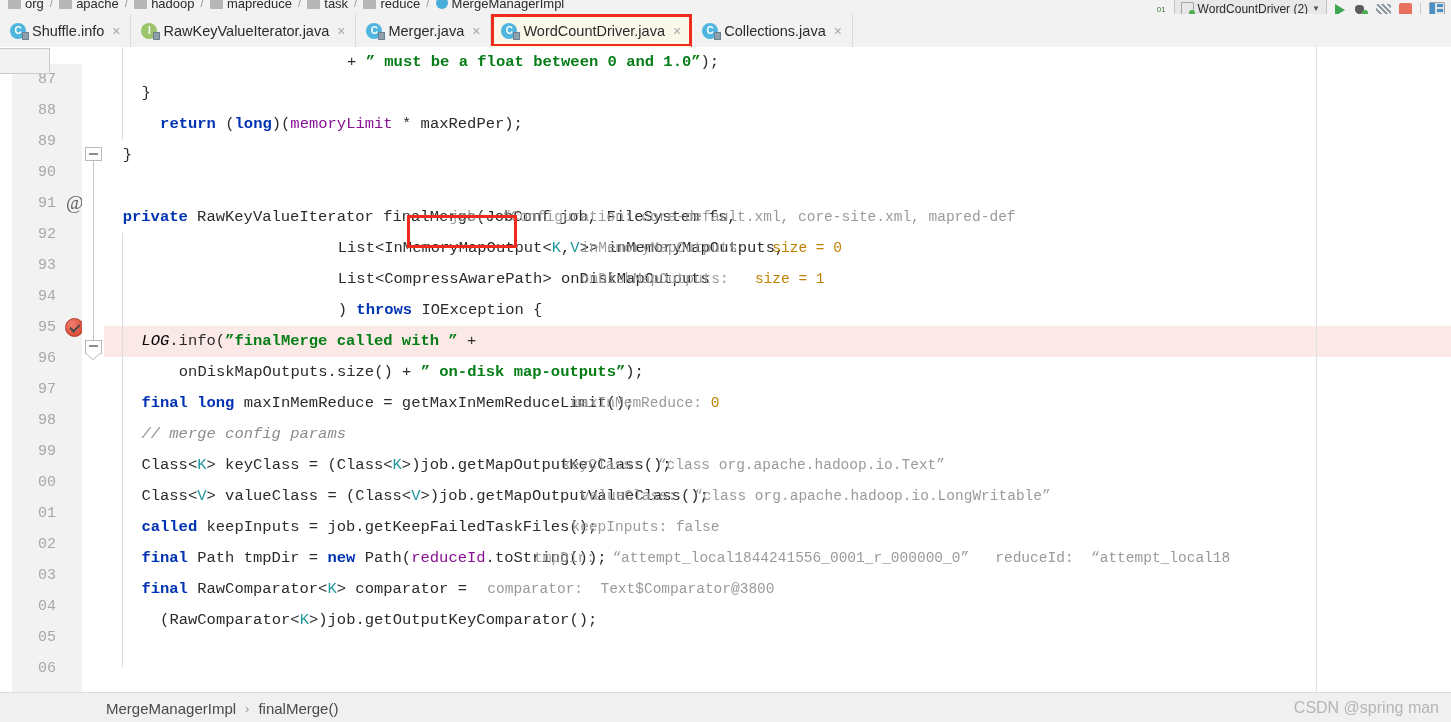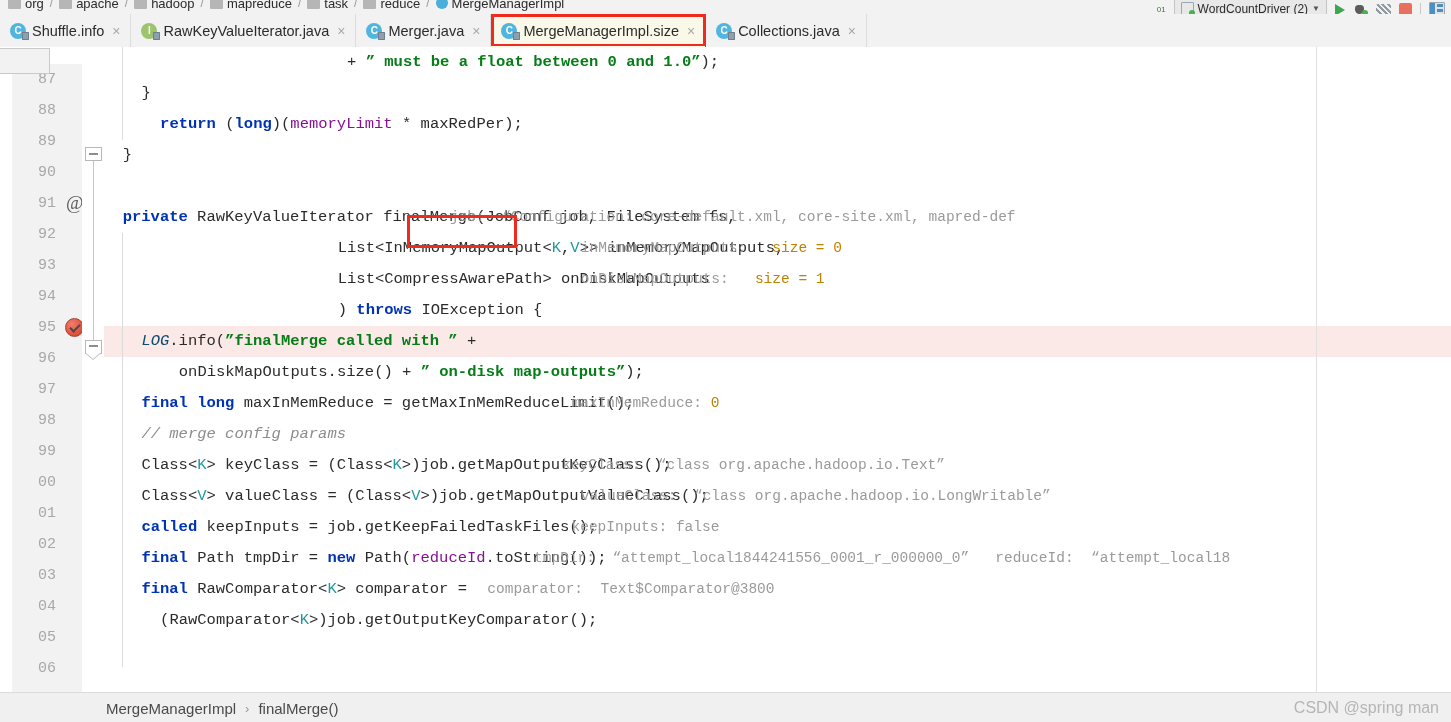--- a/index.html
+++ b/index.html
@@ -296,21 +296,21 @@
   }
   .indent-guide {
     position: absolute; top: 0; bottom: 0; width: 1px;
     background: #dcdcdc;
   }
 
   
   .kw   { color: #0033b3; font-weight: bold; }
   .str  { color: #067d17; font-weight: bold; }
   .fld  { color: #871094; }
-  .stat { color: #0c4a6e; font-style: italic; }
+  .stat { color: #000000; font-style: italic; }
   .gen  { color: #20999d; }
   .cmt  { color: #8c8c8c; font-style: italic; }
   .plain{ color: #2b2b2b; }
 
   .hint {
     color: #9a9a9a; 
     font-family: "Liberation Mono", monospace;
     font-size: 14.5px;
   }
   .hint .v { color: #c08000; }
@@ -433,21 +433,21 @@
         <span>RawKeyValueIterator.java</span>
         <span class="tab-close">×</span>
       </div>
       <div class="tab">
         <span class="tab-ico c">C</span>
         <span>Merger.java</span>
         <span class="tab-close">×</span>
       </div>
       <div class="tab active selected-highlight">
         <span class="tab-ico c">C</span>
-        <span>MergeManagerImpl.size</span>
+        <span>WordCountDriver.java</span>
         <span class="tab-close">×</span>
       </div>
       <div class="tab">
         <span class="tab-ico c">C</span>
         <span>Collections.java</span>
         <span class="tab-close">×</span>
       </div>
     </div>
 
   <div class="tw-stub">

